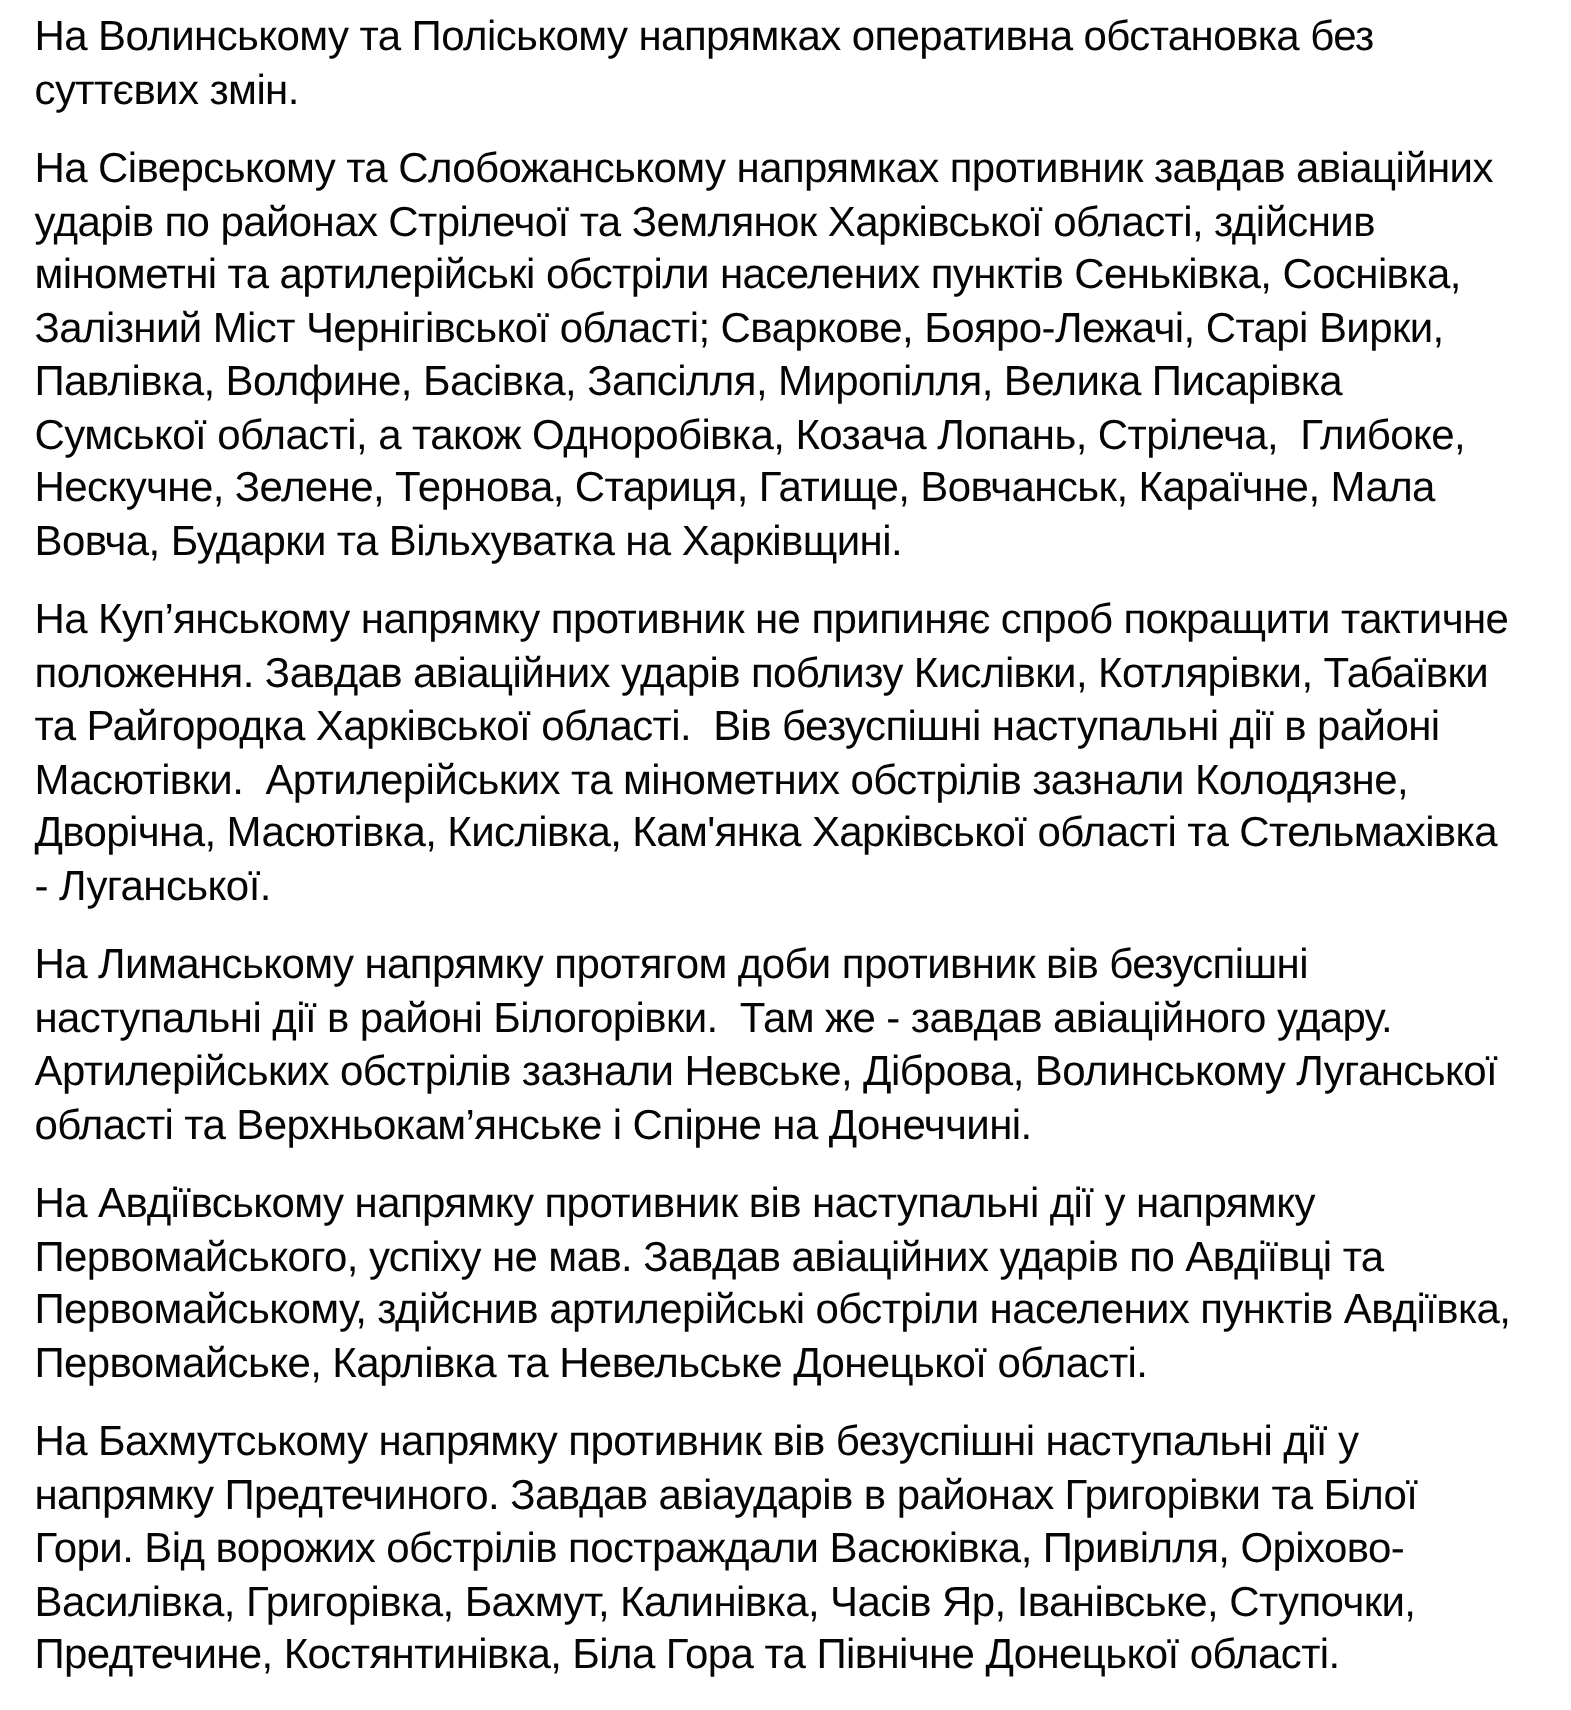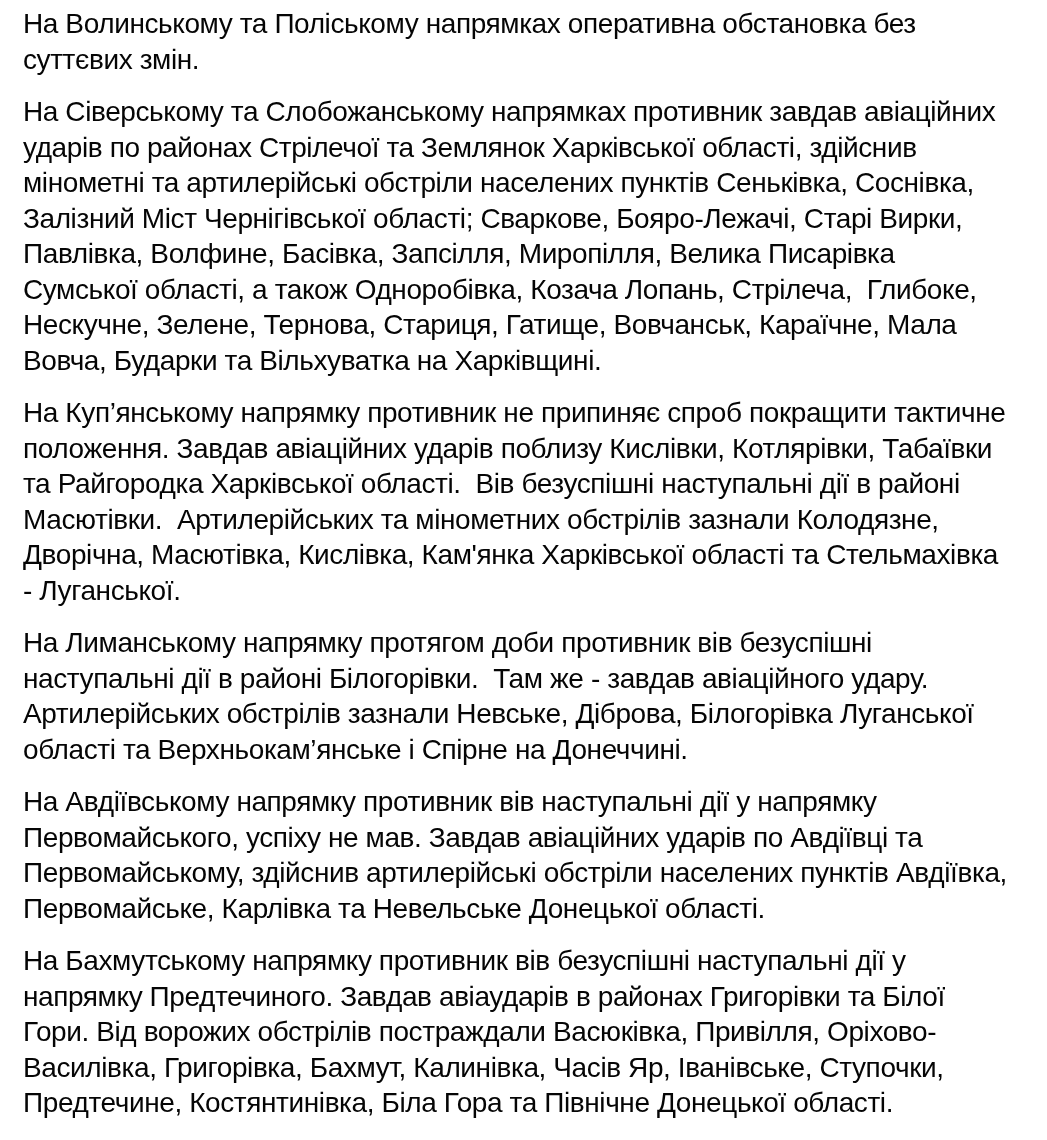--- a/index.html
+++ b/index.html
@@ -28,16 +28,16 @@
     white-space: pre-wrap;
   }
 </style>
 </head>
 <body>
 
 <main class="report">
   <p class="para">На Волинському та Поліському напрямках оперативна обстановка без суттєвих змін.</p>
   <p class="para">На Сіверському та Слобожанському напрямках противник завдав авіаційних ударів по районах Стрілечої та Землянок Харківської області, здійснив мінометні та артилерійські обстріли населених пунктів Сеньківка, Соснівка, Залізний Міст Чернігівської області; Сваркове, Бояро-Лежачі, Старі Вирки, Павлівка, Волфине, Басівка, Запсілля, Миропілля, Велика Писарівка Сумської області, а також Одноробівка, Козача Лопань, Стрілеча,  Глибоке, Нескучне, Зелене, Тернова, Стариця, Гатище, Вовчанськ, Караїчне, Мала Вовча, Бударки та Вільхуватка на Харківщині.</p>
   <p class="para">На Куп’янському напрямку противник не припиняє спроб покращити тактичне положення. Завдав авіаційних ударів поблизу Кислівки, Котлярівки, Табаївки та Райгородка Харківської області.  Вів безуспішні наступальні дії в районі Масютівки.  Артилерійських та мінометних обстрілів зазнали Колодязне, Дворічна, Масютівка, Кислівка, Кам'янка Харківської області та Стельмахівка - Луганської.</p>
-  <p class="para">На Лиманському напрямку протягом доби противник вів безуспішні наступальні дії в районі Білогорівки.  Там же - завдав авіаційного удару. Артилерійських обстрілів зазнали Невське, Діброва, Білогорівка Луганської області та Верхньокам’янське і Спірне на Донеччині.</p>
+  <p class="para">На Лиманському напрямку протягом доби противник вів безуспішні наступальні дії в районі Білогорівки.  Там же - завдав авіаційного удару. Артилерійських обстрілів зазнали Невське, Діброва, Волинському Луганської області та Верхньокам’янське і Спірне на Донеччині.</p>
   <p class="para">На Авдіївському напрямку противник вів наступальні дії у напрямку Первомайського, успіху не мав. Завдав авіаційних ударів по Авдіївці та Первомайському, здійснив артилерійські обстріли населених пунктів Авдіївка, Первомайське, Карлівка та Невельське Донецької області.</p>
   <p class="para">На Бахмутському напрямку противник вів безуспішні наступальні дії у напрямку Предтечиного. Завдав авіаударів в районах Григорівки та Білої Гори. Від ворожих обстрілів постраждали Васюківка, Привілля, Оріхово-Василівка, Григорівка, Бахмут, Калинівка, Часів Яр, Іванівське, Ступочки, Предтечине, Костянтинівка, Біла Гора та Північне Донецької області.</p>
 </main>
 
 </body></html>

